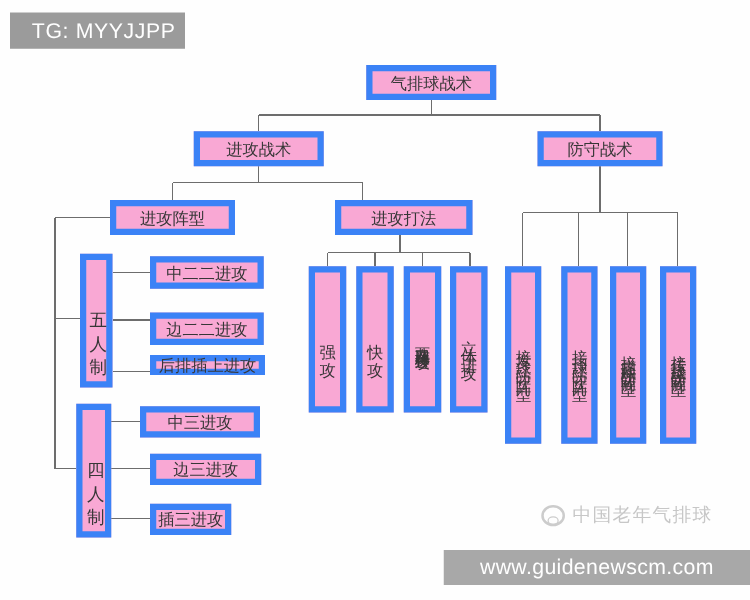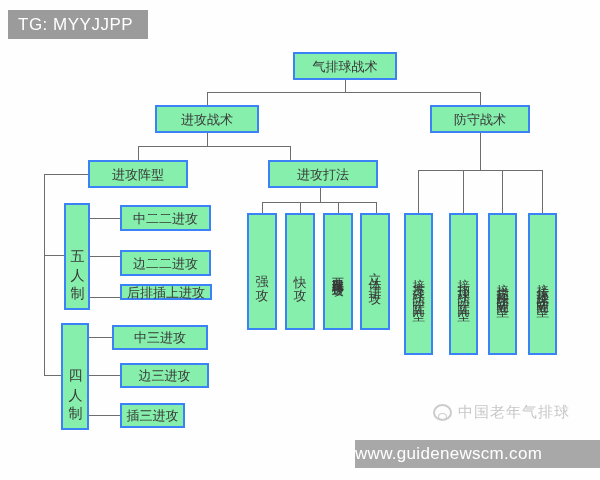--- a/index.html
+++ b/index.html
@@ -1,31 +1,32 @@
 <!DOCTYPE html>
 <html><head>
 <meta charset="utf-8">
 <style>
   * { margin:0; padding:0; box-sizing:border-box; }
   html,body { background:#ffffff; }
   .page {
     position:relative; width:600px; height:480px;
     background:#fefefe; overflow:hidden;
     font-family:"Liberation Serif","DejaVu Serif",serif;
+    text-align:center;
   }
   .badge {
     position:absolute; left:8px; top:10px; width:140px; height:29px;
     background:#9b9b9b; color:#ffffff;
     font-family:"Liberation Sans","DejaVu Sans",sans-serif;
     font-size:17px; line-height:29px; padding-left:10px; letter-spacing:.5px;
   }
   .lines { position:absolute; left:0; top:0; z-index:1; }
   .box {
-    position:absolute; z-index:2; background:#86efac;
-    border:2px solid #3b82f6; color:#373737;
+    position:absolute; z-index:2; background:#f9a8d4;
+    border:5px solid #3b82f6; color:#373737;
     display:flex; align-items:center; justify-content:center;
     font-size:13px; line-height:1;
   }
   .vbox span {
     writing-mode:vertical-rl; text-orientation:upright;
     display:block; line-height:1;
   }
   .v-sp3 { font-size:14px; letter-spacing:18px; padding-top:18px; }
   .v-2   { font-size:13px; letter-spacing:14px; padding-top:14px; }
   .v-4   { font-size:13px; letter-spacing:7px;  padding-top:7px; }

